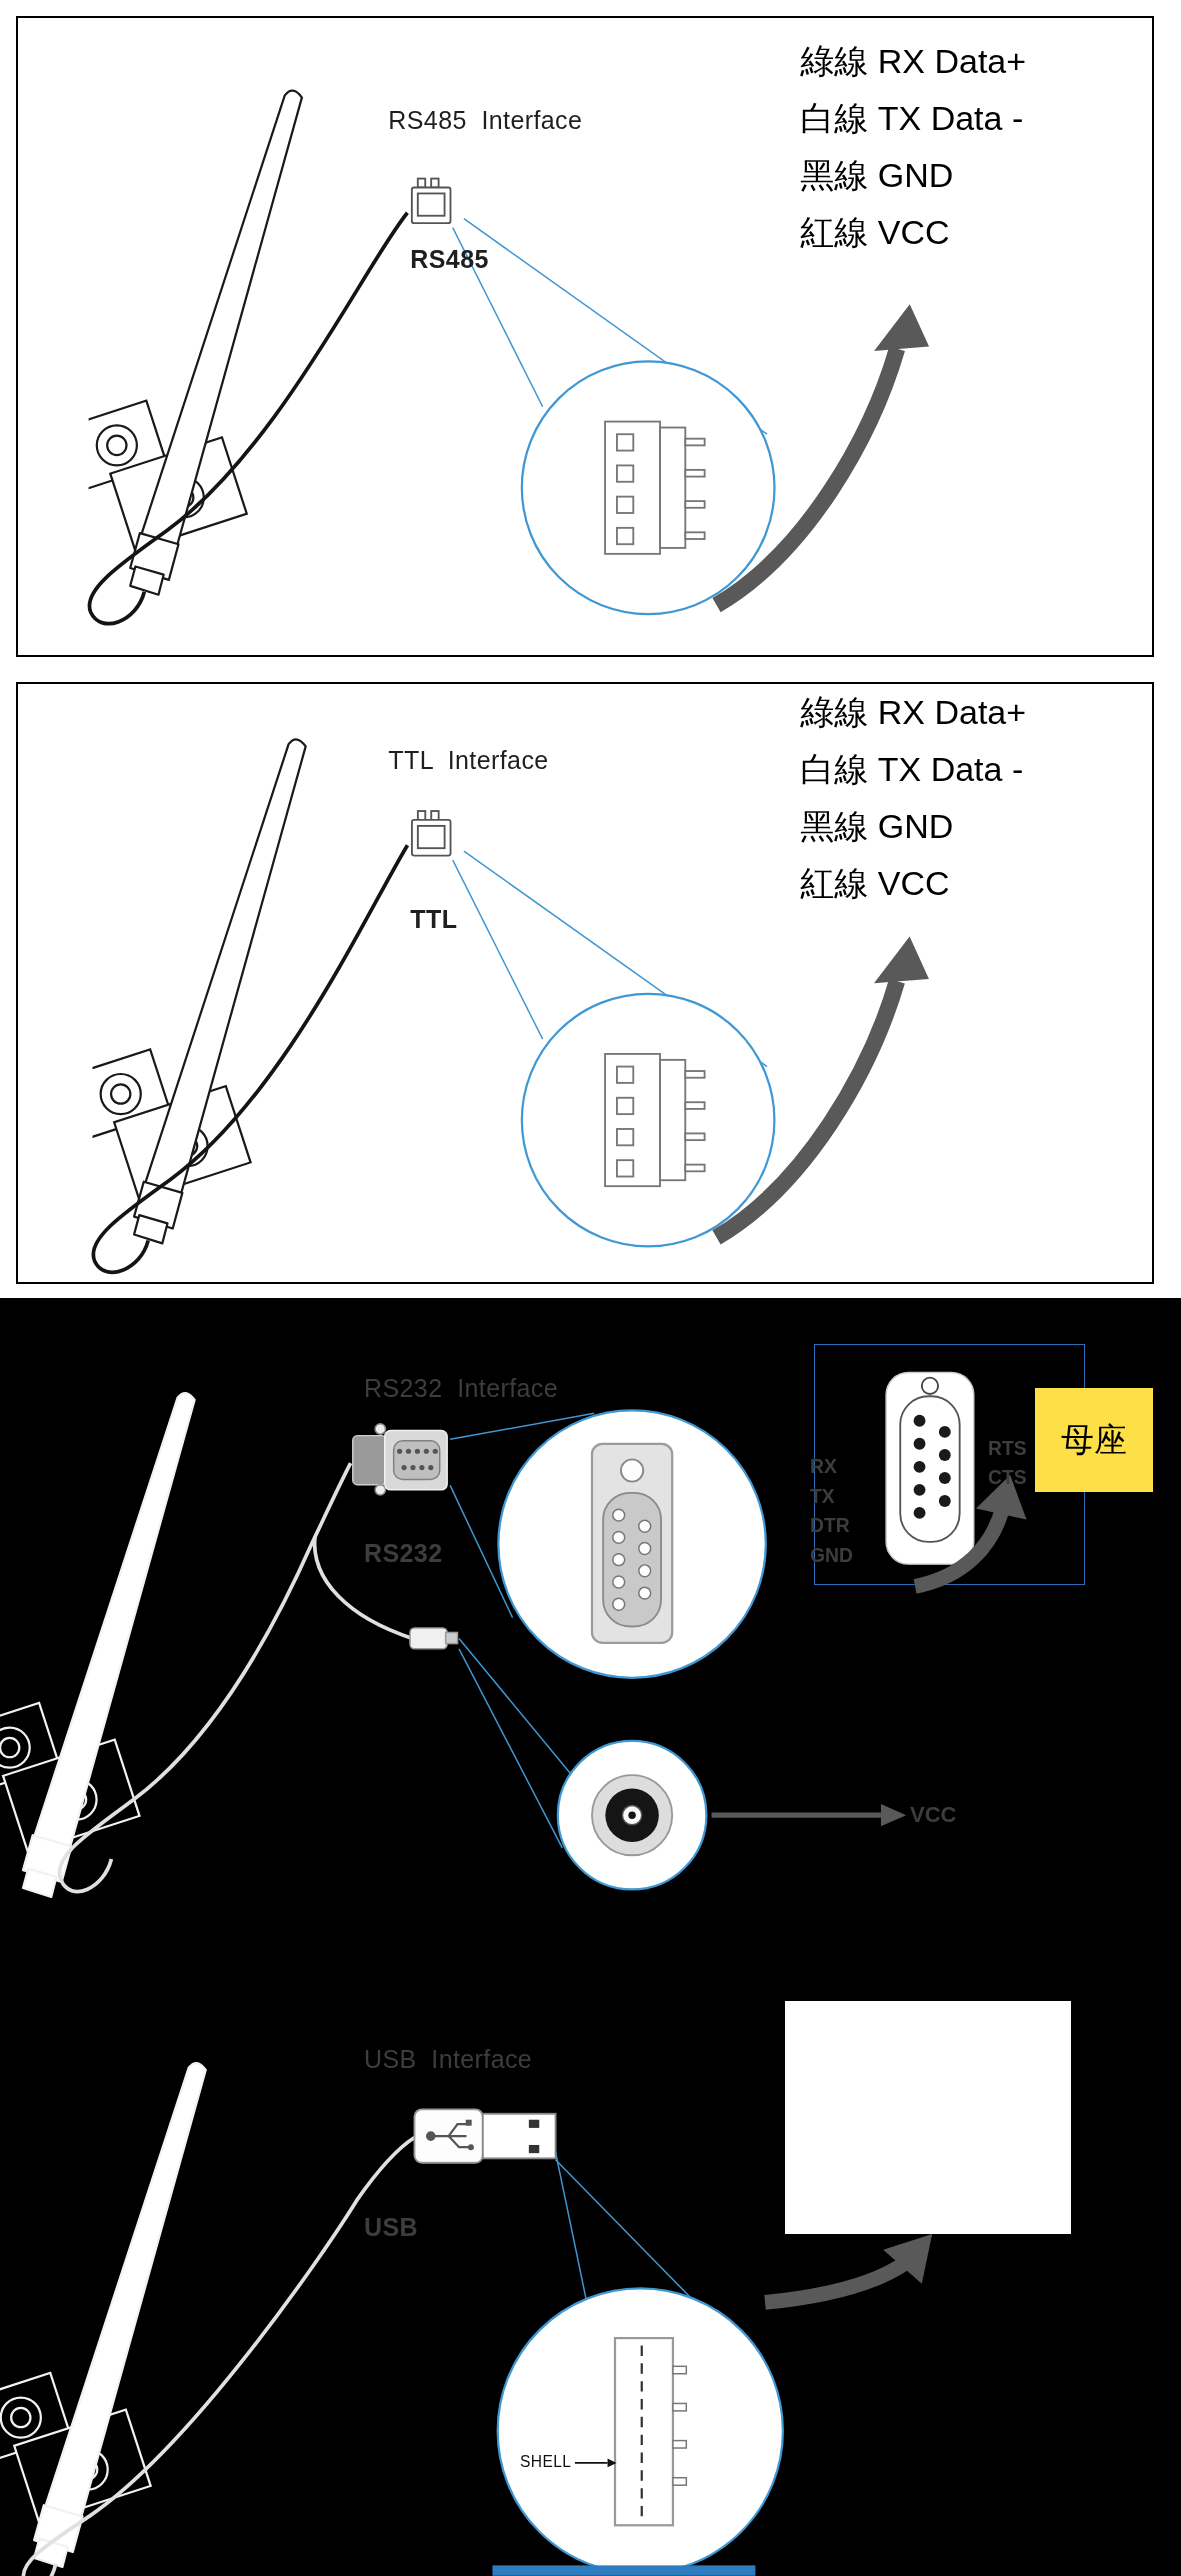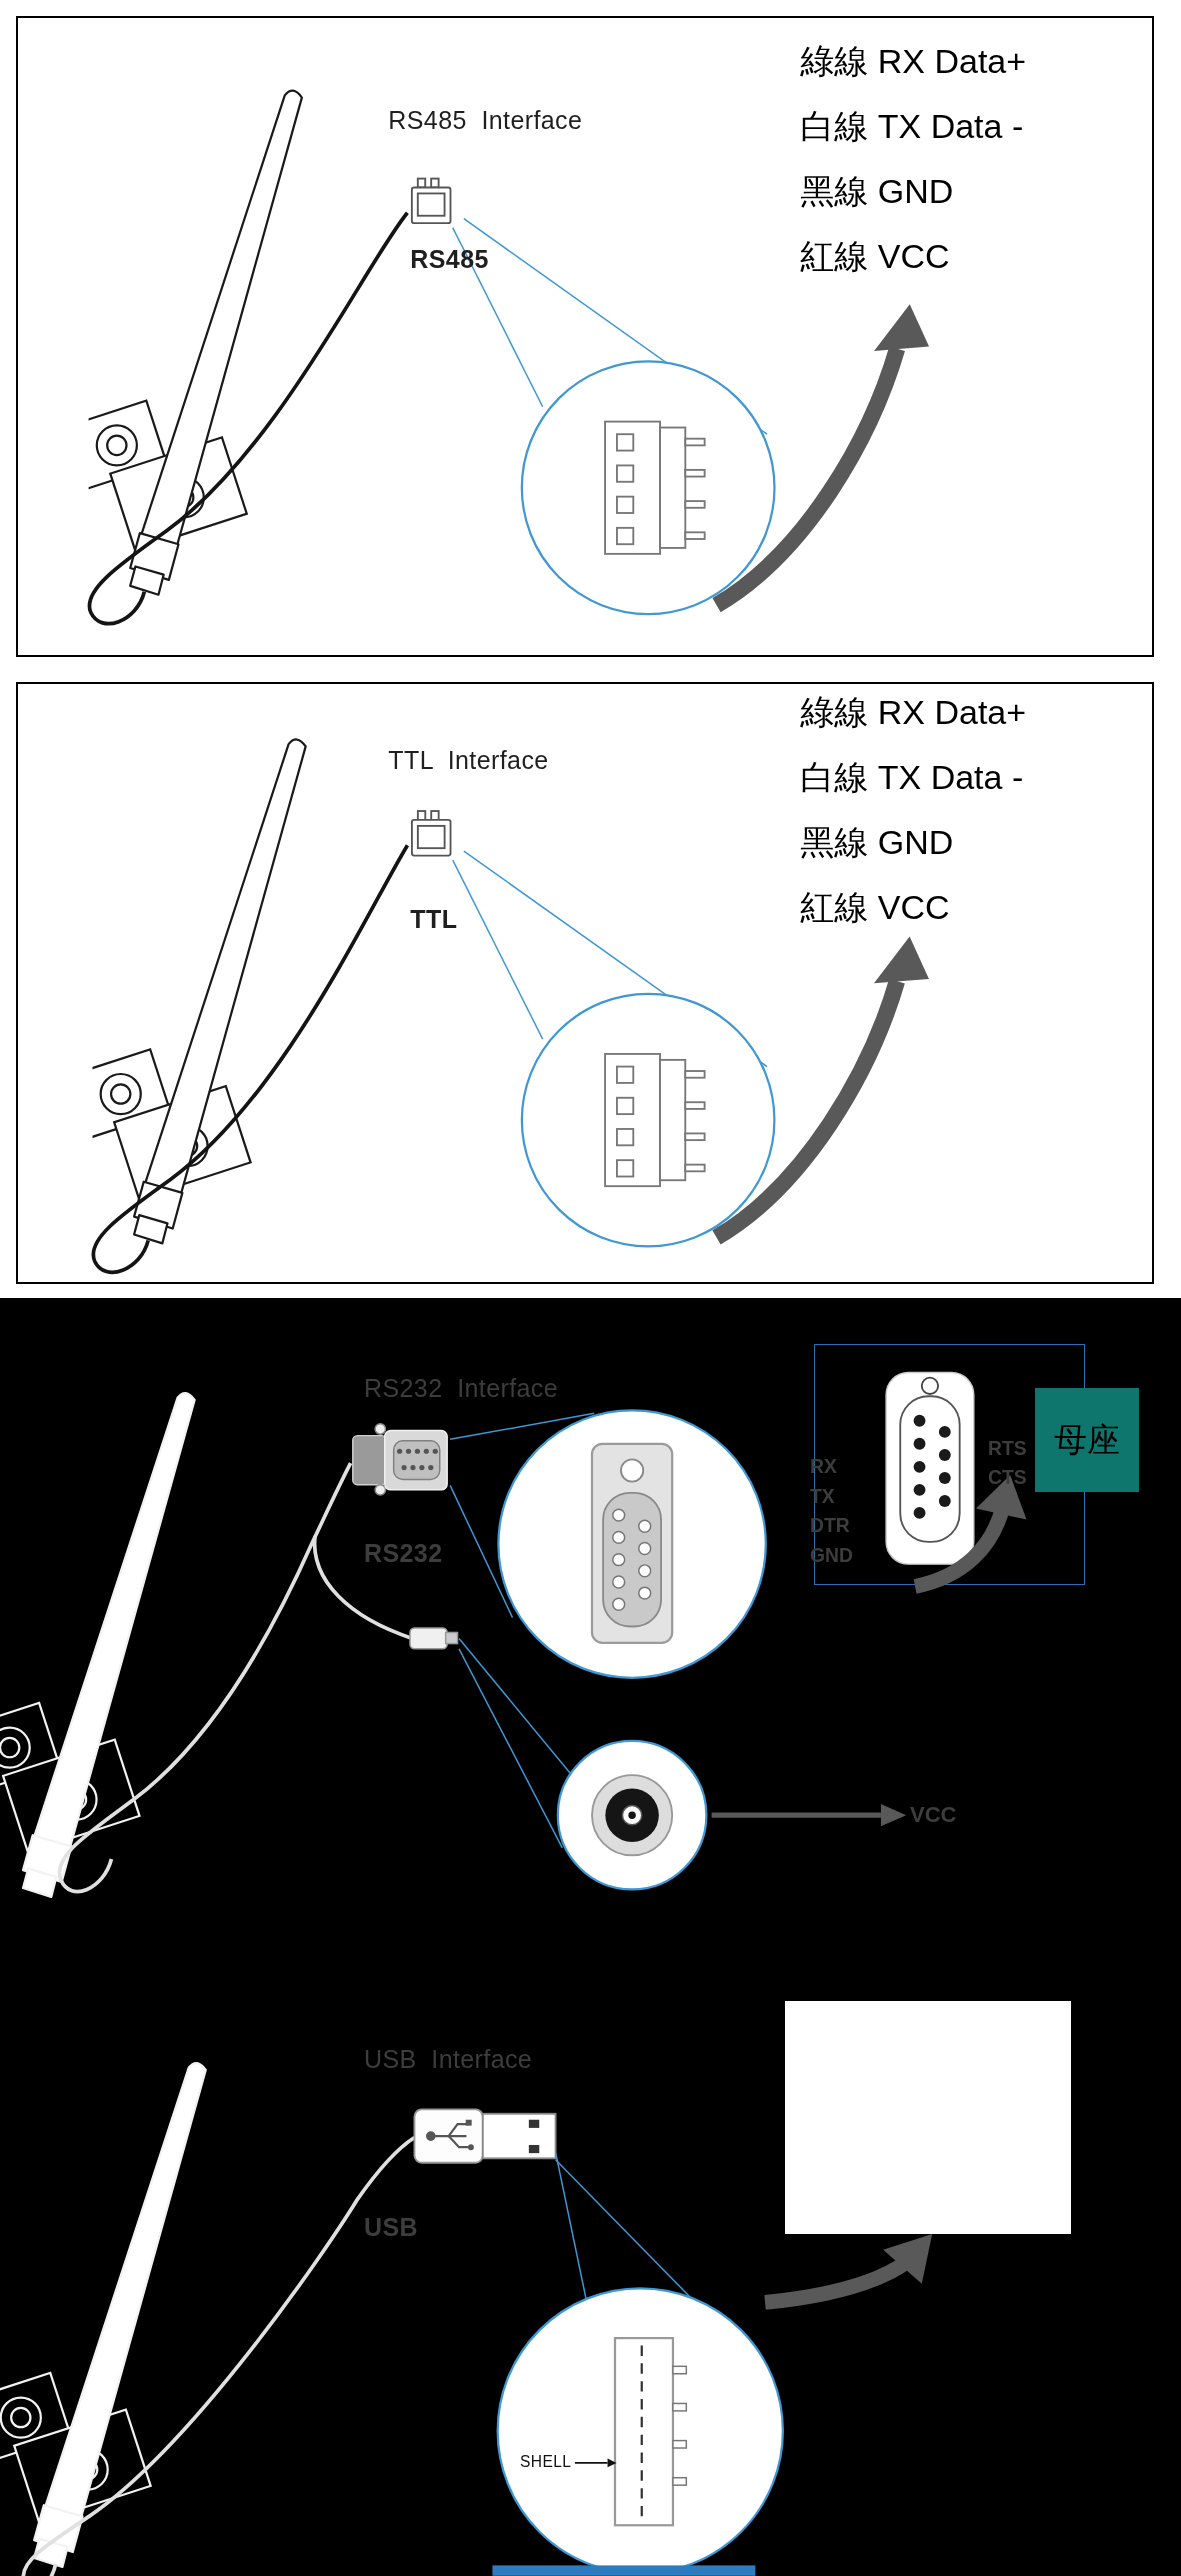--- a/index.html
+++ b/index.html
@@ -21,36 +21,36 @@
   .iface-title{
     position:absolute;font-size:25px;font-weight:normal;white-space:pre;
     color:#1f1f1f;letter-spacing:0.4px;
   }
   .port-label{
     position:absolute;font-size:25px;font-weight:bold;white-space:pre;
     color:#1f1f1f;letter-spacing:0.4px;
   }
   .dark-region .iface-title,.dark-region .port-label{color:#3d3d3d;margin-top:14px;}
   .wires{
-    position:absolute;left:782px;display:flex;flex-direction:column;gap:22px;
+    position:absolute;left:782px;display:flex;flex-direction:column;gap:14px;
     font-size:34px;line-height:43px;color:#000;white-space:pre;
   }
   #panel-rs485 .wires{top:22px;}
   #panel-ttl .wires{top:7.4px;}
   .pin-box{
     position:absolute;left:814px;top:46px;width:271px;height:241px;
     border:1.5px solid #2d6fb7;box-sizing:border-box;background:transparent;
   }
   .pinlabel{
     position:absolute;font-size:19.3px;font-weight:bold;color:#3d3d3d;white-space:pre;
   }
   .pinlabel.right-col{text-align:center;}
   .pinlabel.left-col{width:53px;text-align:left;left:810px;margin-top:33px;}
   .socket-box{
-    position:absolute;left:1035px;top:90px;width:104px;height:104px;background:#0f766e;
+    position:absolute;left:1035px;top:90px;width:118px;height:104px;background:#fde047;
     display:flex;align-items:center;justify-content:center;
   }
   .socket-box span{font-size:33px;color:#000;}
   .blank-box{
     position:absolute;left:785px;top:703px;width:286px;height:233px;background:#fff;
   }
   .vcc-label{position:absolute;left:910px;top:504px;font-size:22px;font-weight:bold;color:#3d3d3d;}
   .shell-label{position:absolute;left:520px;top:1155px;font-size:15.6px;color:#111;letter-spacing:0.4px;}
   .ant-light{--line:#1a1a1a;--plate:#ffffff;--rod:#ffffff;}
   .ant-dark{--line:#f2f2f2;--plate:#000000;--rod:#ffffff;}

